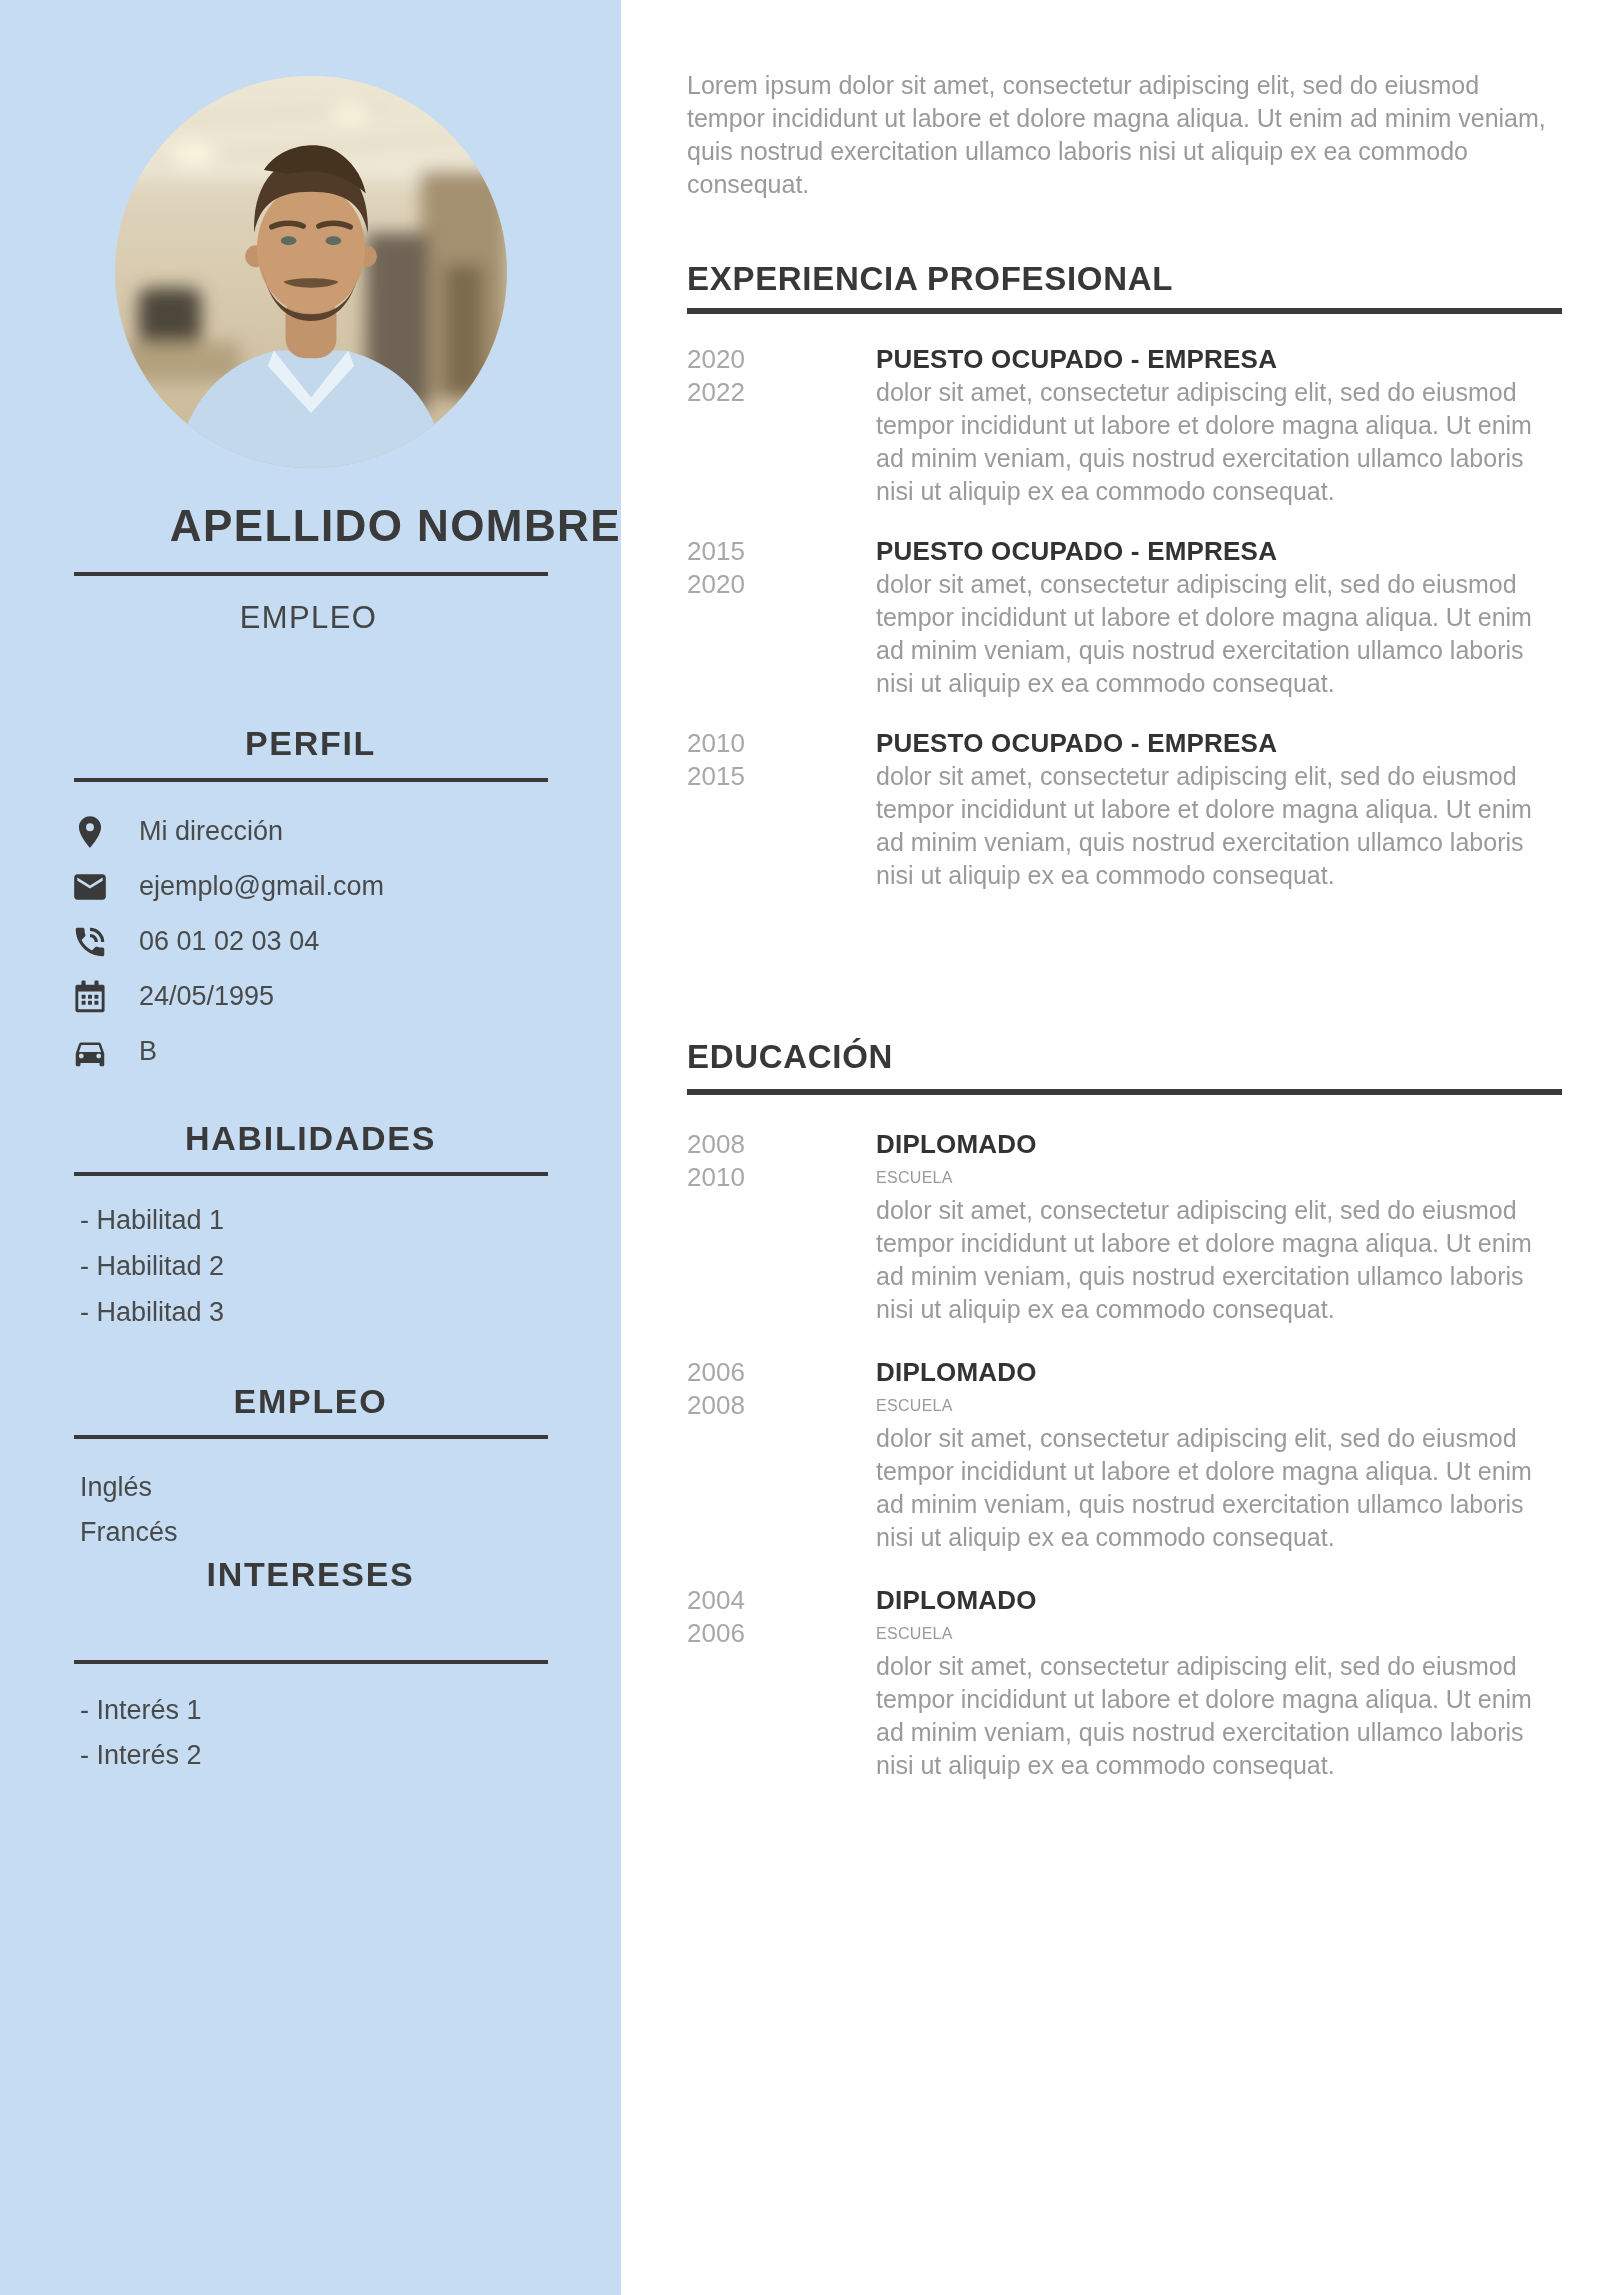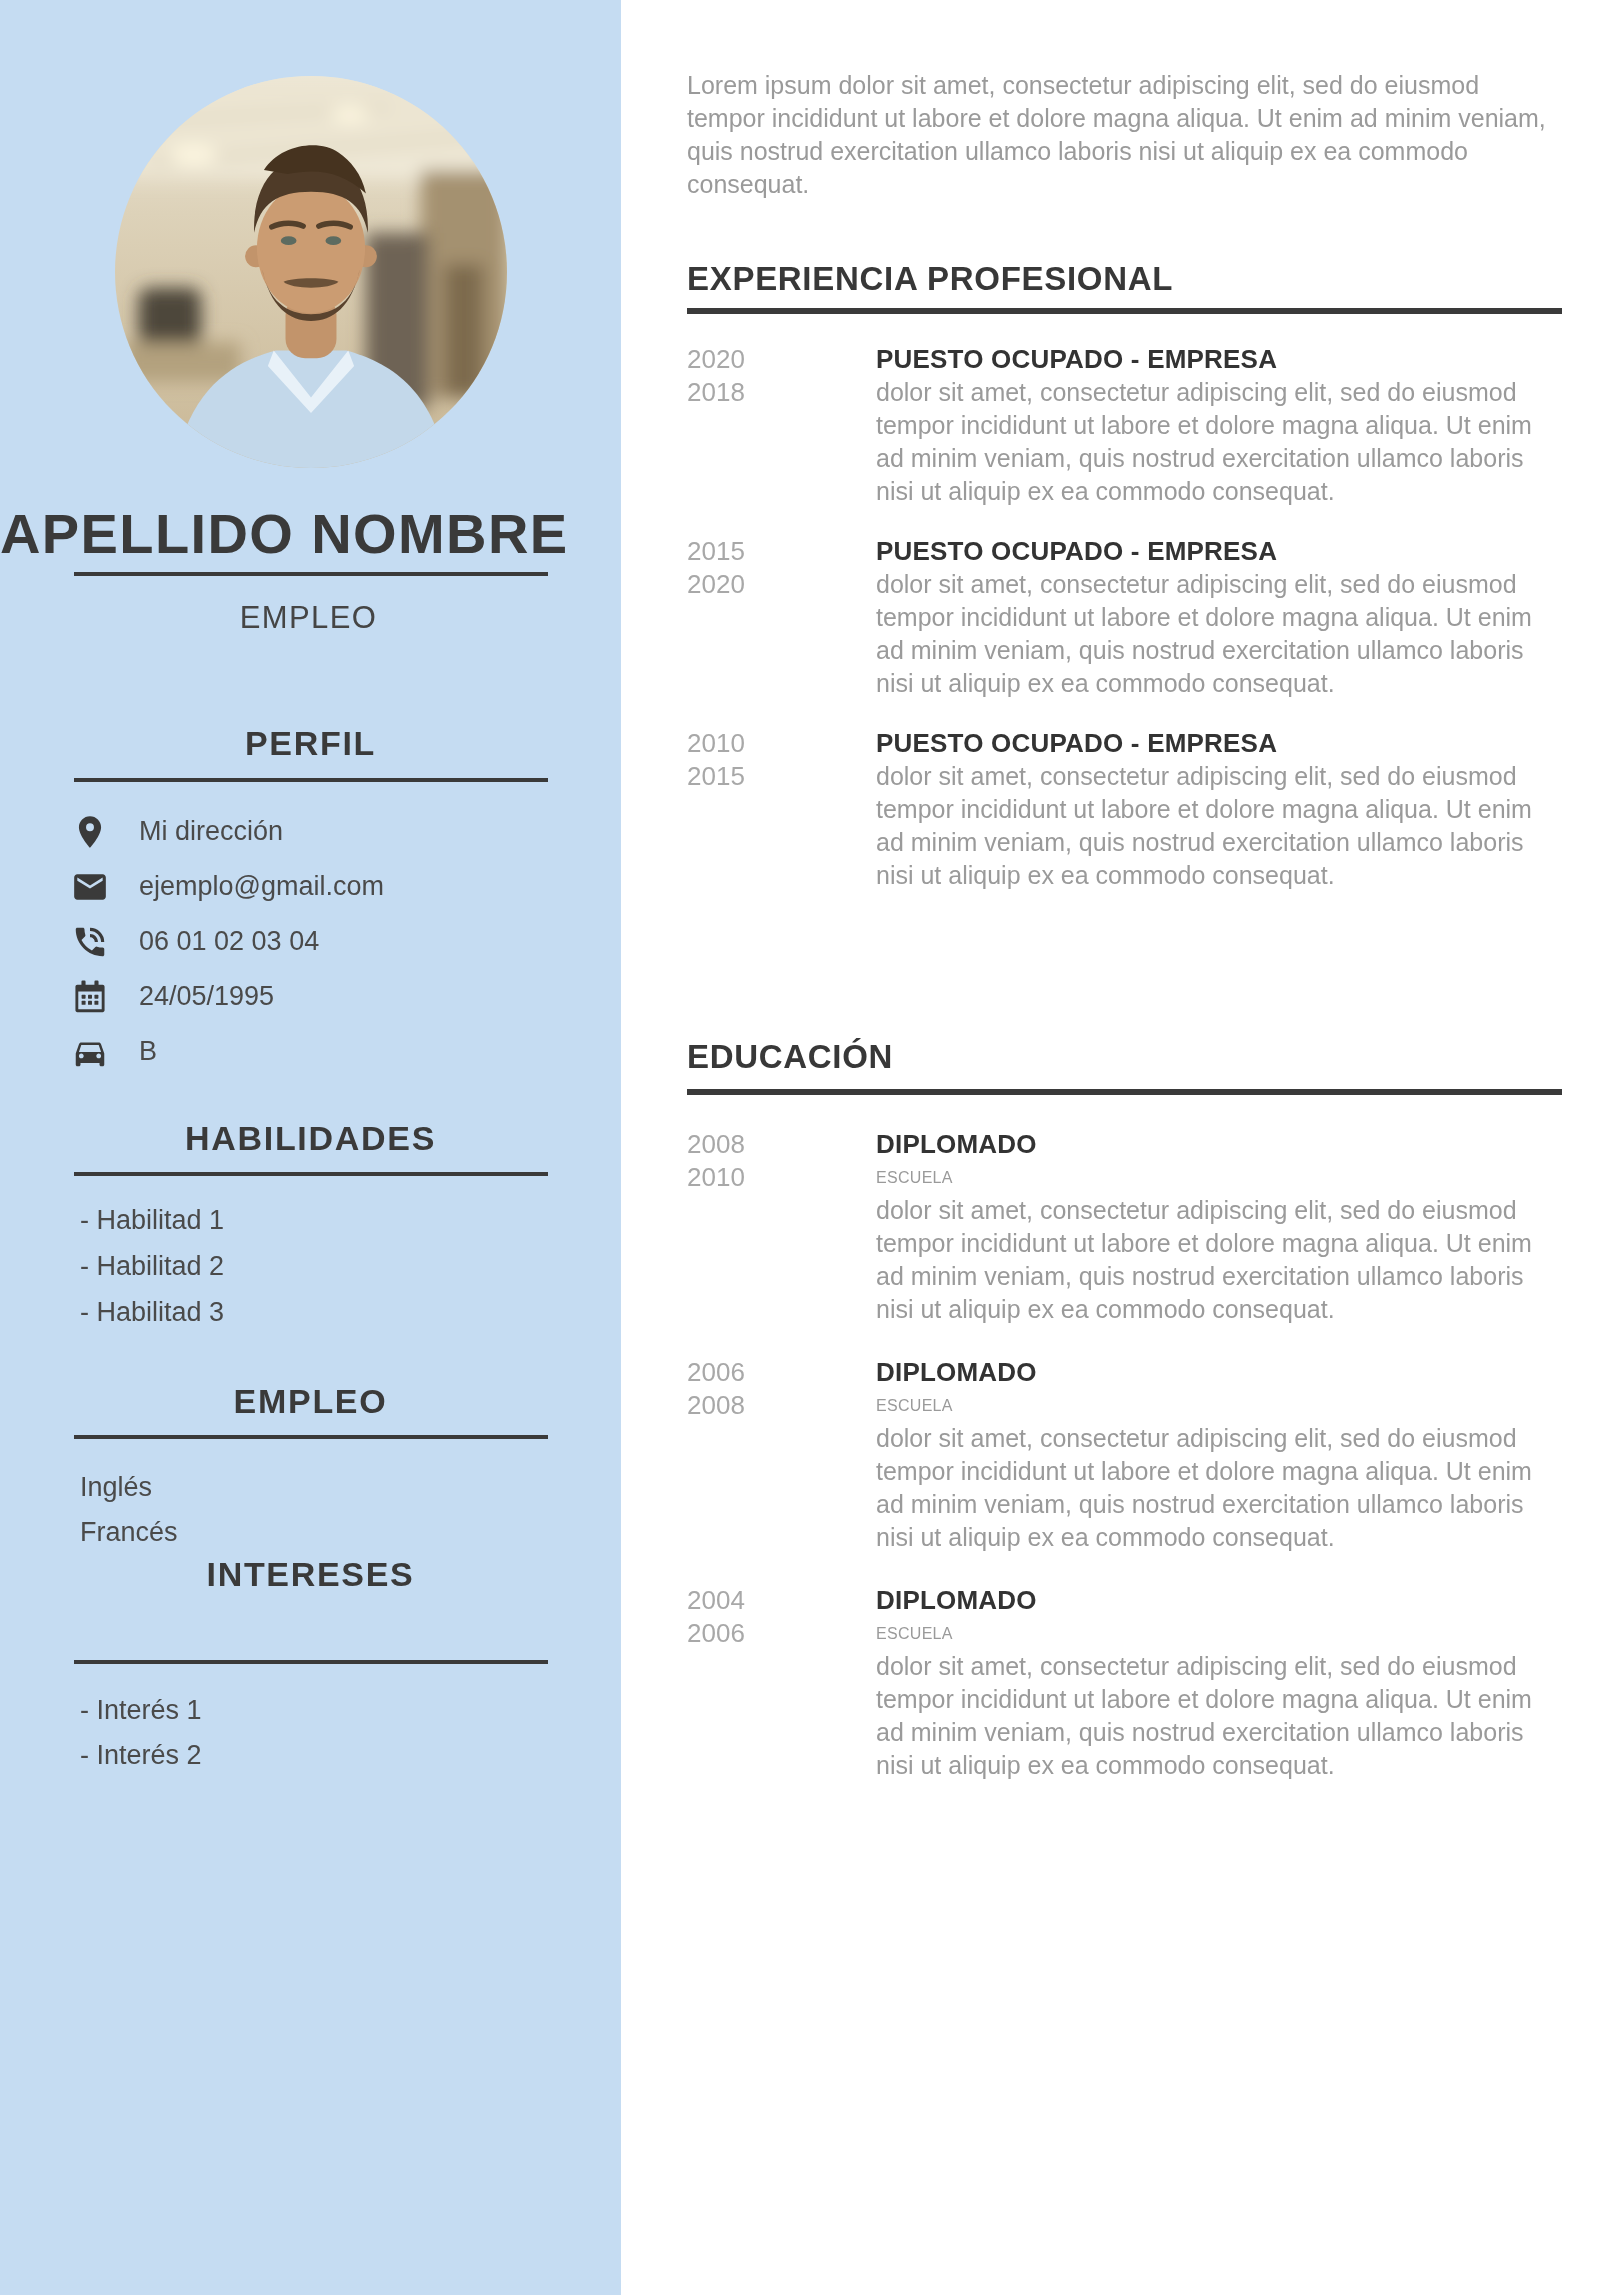--- a/index.html
+++ b/index.html
@@ -22,22 +22,22 @@
   .photo {
     position:absolute; left:115px; top:76px;
     width:392px; height:392px;
     border-radius:50%;
     overflow:hidden;
   }
   .photo svg { display:block; width:100%; height:100%; }
 
   .name {
     position:absolute; left:0; right:0; top:501px;
-    text-align:left;
-    font-size:56px; font-weight:bold;
+    text-align:right;
+    font-size:44px; font-weight:bold;
     letter-spacing:1.4px;
     color:#3a3a3a;
   }
   .srule {
     position:absolute; left:74px;
     width:474px; height:4.1px;
     background:#3a3a3a;
   }
   .rule-name { top:572px; }
   .job {
@@ -288,21 +288,21 @@
     <p class="intro">Lorem ipsum dolor sit amet, consectetur adipiscing elit, sed do eiusmod tempor incididunt ut labore et dolore magna aliqua. Ut enim ad minim veniam, quis nostrud exercitation ullamco laboris nisi ut aliquip ex ea commodo consequat.</p>
 
     <h2 class="mheading h-exp">EXPERIENCIA PROFESIONAL</h2>
     <div class="mrule rule-exp"></div>
 
     <section class="entries exp-entries">
 
       <div class="entry">
         <div class="years">
           <div>2020</div>
-          <div>2018</div>
+          <div>2022</div>
         </div>
         <div class="content">
           <div class="etitle">PUESTO OCUPADO - EMPRESA</div>
           <p class="edesc">dolor sit amet, consectetur adipiscing elit, sed do eiusmod tempor incididunt ut labore et dolore magna aliqua. Ut enim ad minim veniam, quis nostrud exercitation ullamco laboris nisi ut aliquip ex ea commodo consequat.</p>
         </div>
       </div>
 
       <div class="entry">
         <div class="years">
           <div>2015</div>

